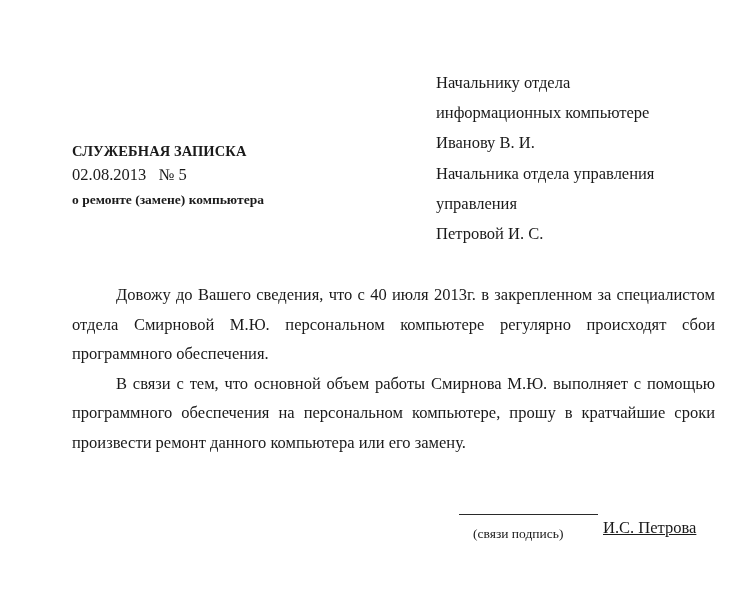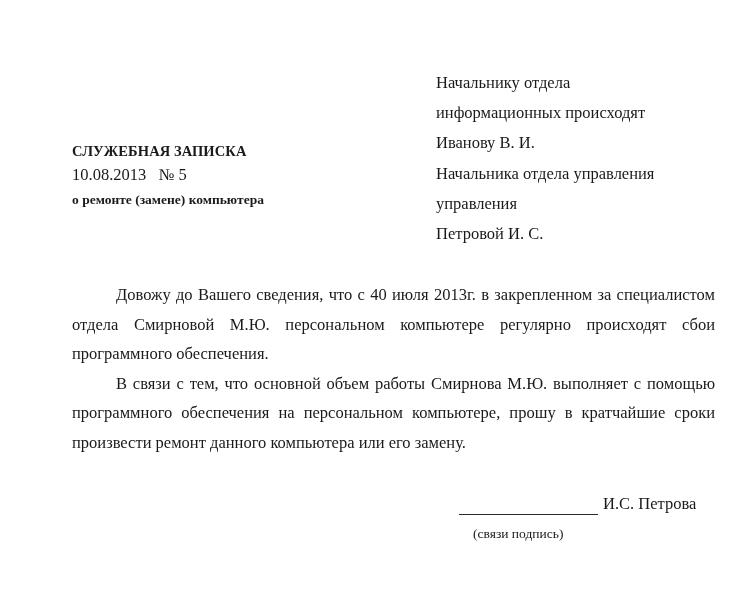--- a/index.html
+++ b/index.html
@@ -84,51 +84,52 @@
       position: absolute;
       left: 459px;
       top: 514px;
       width: 139px;
       height: 0;
       border-top: 1.3px solid #2a2a2a;
     }
     .sig-name {
       position: absolute;
       left: 603px;
-      top: 492px;
+      top: 516px;
       font-size: 16.5px;
       line-height: 24px;
       white-space: nowrap;
+      text-decoration: underline;
     }
     .sig-caption {
       position: absolute;
       left: 473px;
       top: 524px;
       font-size: 13.5px;
       line-height: 20px;
       white-space: nowrap;
     }
   </style>
 </head>
 <body>
 
 <div class="page">
 
   <div class="addressee">
     <div>Начальнику отдела</div>
-    <div>информационных происходят</div>
+    <div>информационных компьютере</div>
     <div>Иванову В. И.</div>
     <div>Начальника отдела управления</div>
     <div>управления</div>
     <div>Петровой И. С.</div>
   </div>
 
   <div class="memo-head">
     <div class="memo-title">СЛУЖЕБНАЯ ЗАПИСКА</div>
-    <div class="memo-datenum">10.08.2013   № 5</div>
+    <div class="memo-datenum">02.08.2013   № 5</div>
     <div class="memo-subject">о ремонте (замене) компьютера</div>
   </div>
 
   <div class="body-text">
     <p>Довожу до Вашего сведения, что с 40 июля 2013г. в закрепленном за специалистом отдела Смирновой М.Ю. персональном компьютере регулярно происходят сбои программного обеспечения.</p>
     <p>В связи с тем, что основной объем работы Смирнова М.Ю. выполняет с помощью программного обеспечения на персональном компьютере, прошу в кратчайшие сроки произвести ремонт данного компьютера или его замену.</p>
   </div>
 
   <div class="sig-line"></div>
   <div class="sig-name">И.С. Петрова</div>

